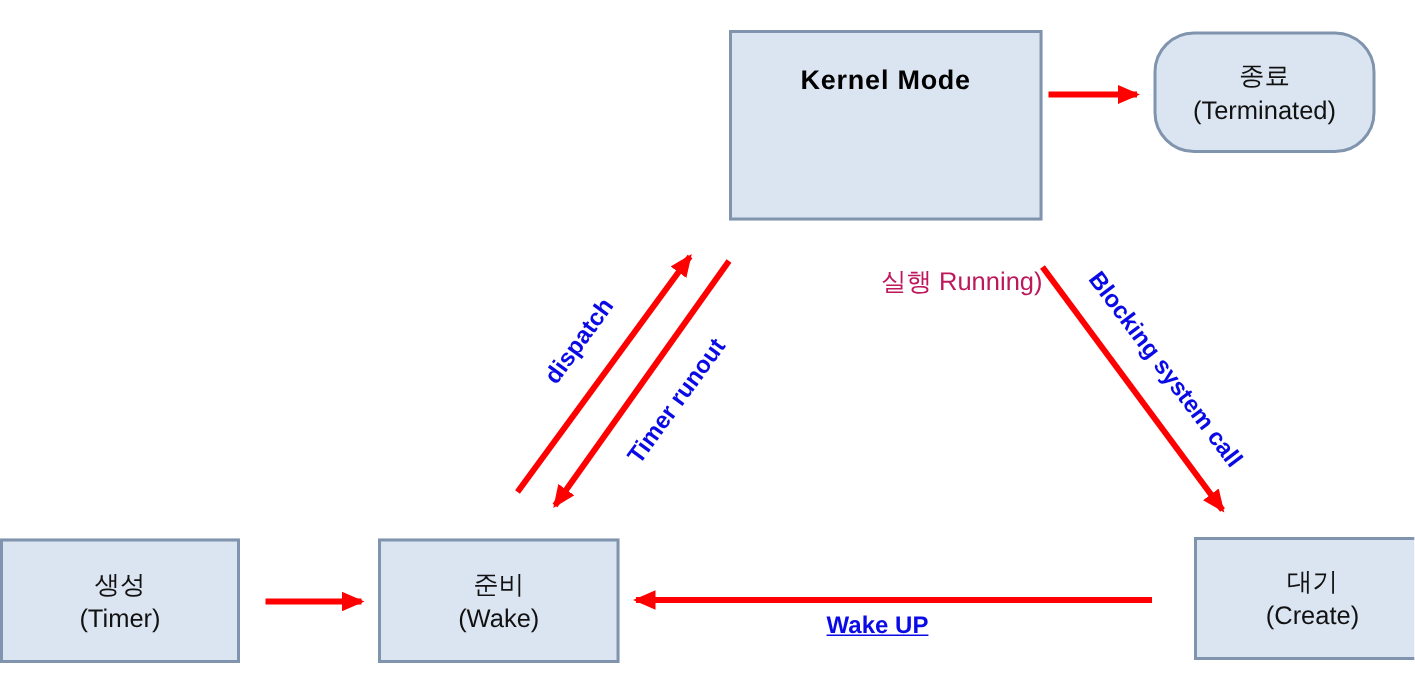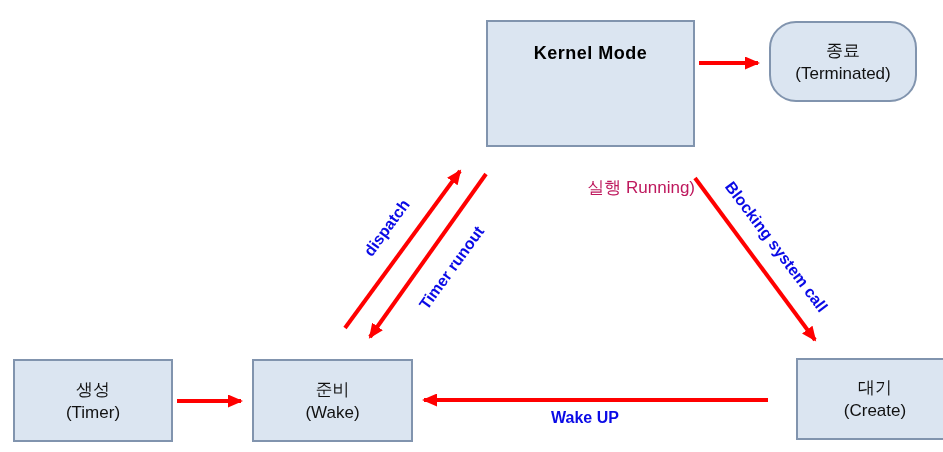--- a/index.html
+++ b/index.html
@@ -40,21 +40,21 @@
     justify-content: space-between;
     padding: 20px 0 8px 0;
   }
   .mode-label {
     font-weight: bold;
     font-size: 18px;
     color: #000000;
     letter-spacing: 0.5px;
   }
   #terminated-box { left: 769px; top: 21px;  width: 148px; height: 81px; border-radius: 27px; }
-  #create-box     { left: 13px;  top: 359px; width: 160px; height: 83px; }
+  #create-box     { left: 0;  top: 359px; width: 160px; height: 83px; }
   #ready-box      { left: 252px; top: 359px; width: 161px; height: 83px; }
   #blocked-box    { left: 796px; top: 358px; width: 158px; height: 82px; }
   #running-caption {
     position: absolute;
     left: 486px; top: 152px; width: 209px;
     text-align: right;
     font-size: 17px;
     color: #be185d;
     margin-top: 24px;
   }
@@ -73,20 +73,21 @@
     left: 452px; top: 268px;
     transform: translate(-50%, -50%) rotate(-54deg);
   }
   #label-blocking {
     left: 776px; top: 247px;
     transform: translate(-50%, -50%) rotate(53deg);
   }
   #label-wake-up {
     left: 585px; top: 418px;
     transform: translate(-50%, -50%);
+    text-decoration: underline;
   }
 </style>
 </head>
 <body>
 
 <div id="canvas">
 
   <svg class="overlay" viewBox="0 0 943 452" xmlns="http://www.w3.org/2000/svg">
     <defs>
       <marker id="arrow-red" markerUnits="userSpaceOnUse" markerWidth="16" markerHeight="13" refX="13" refY="6.5" orient="auto">

